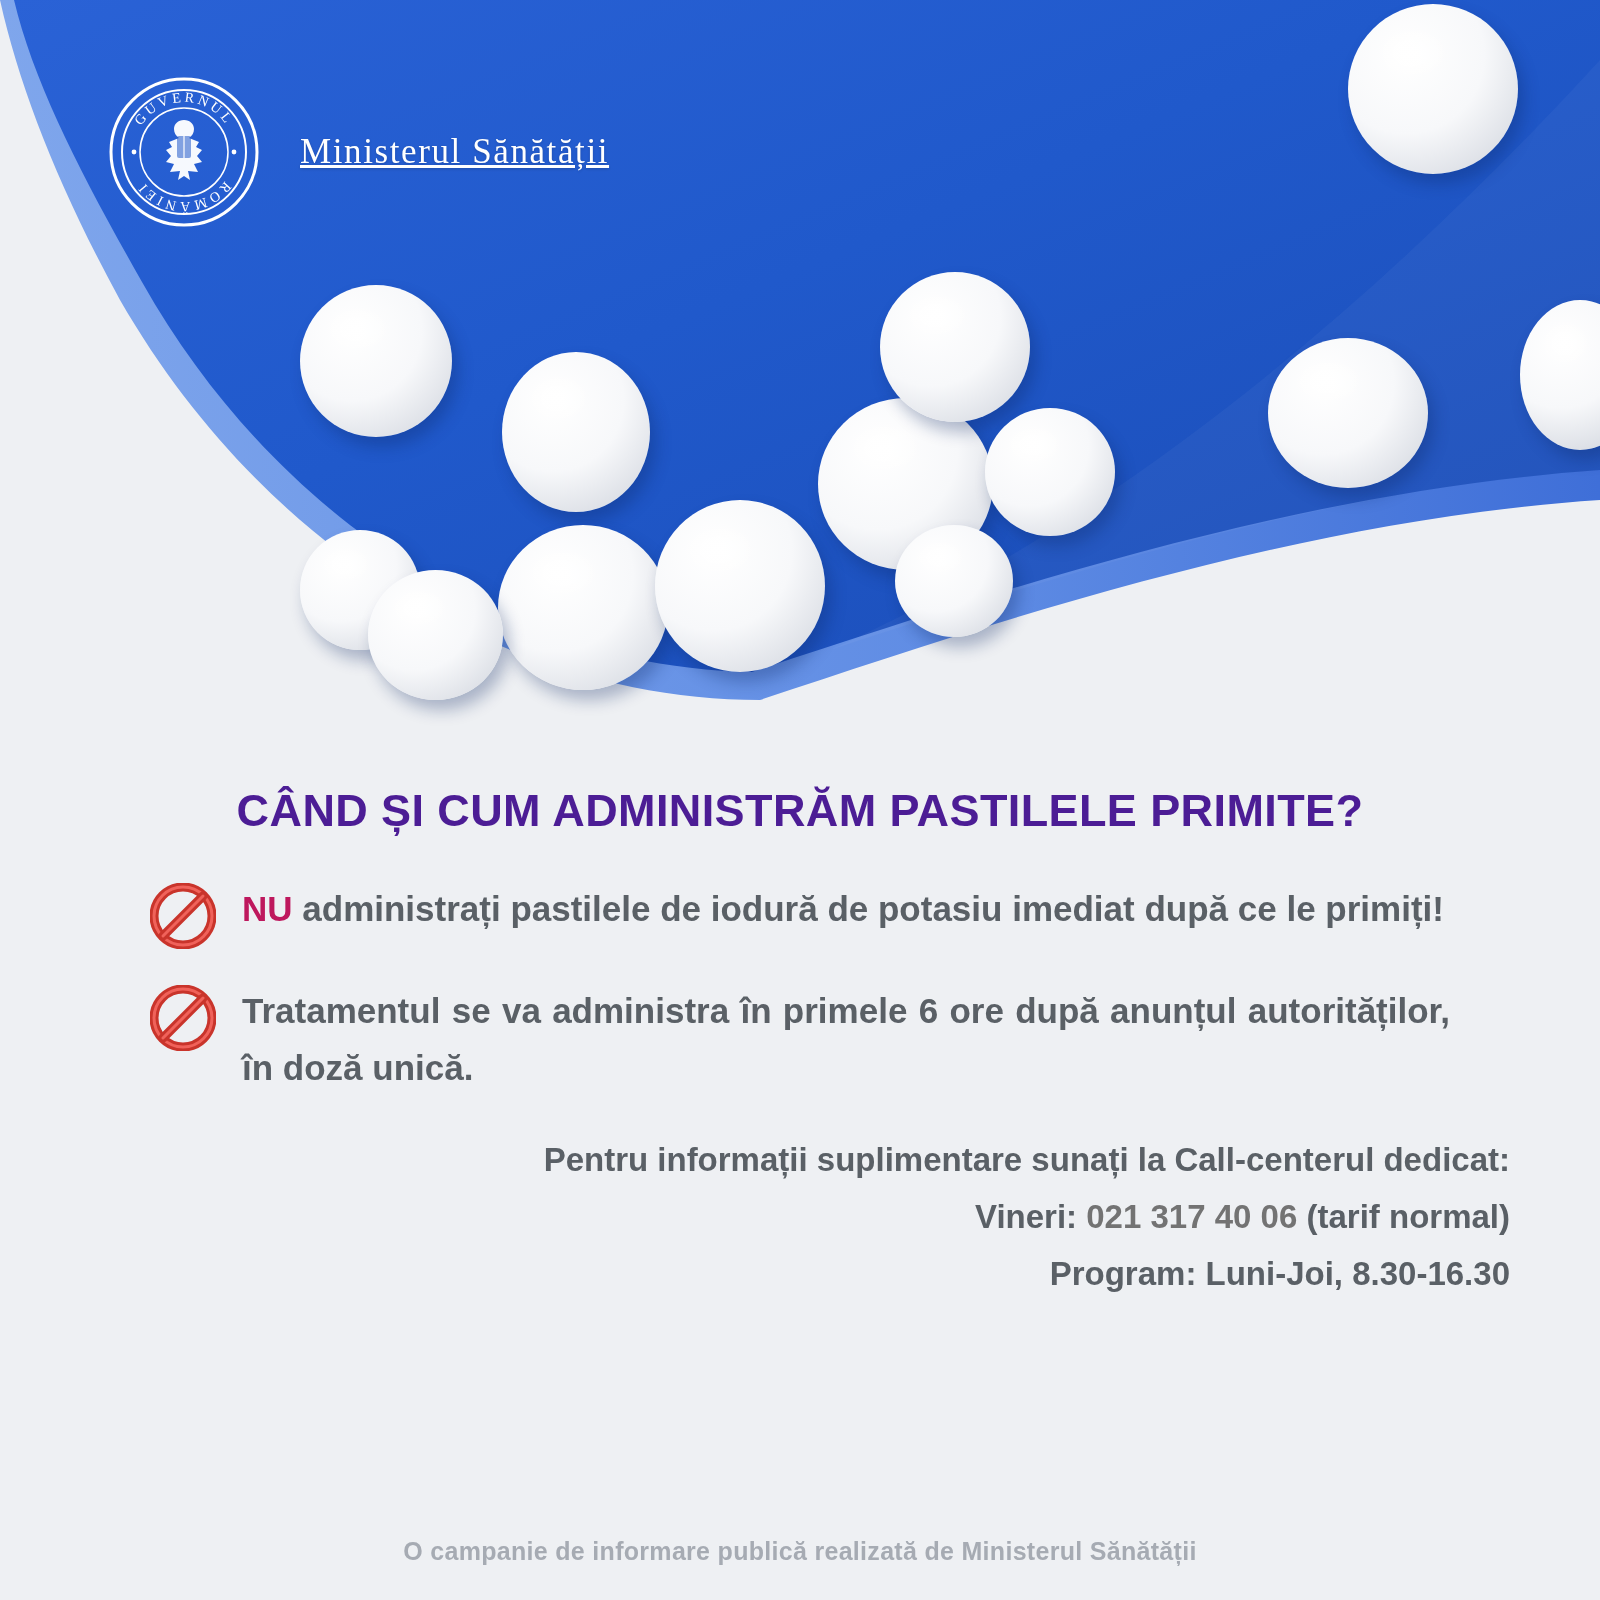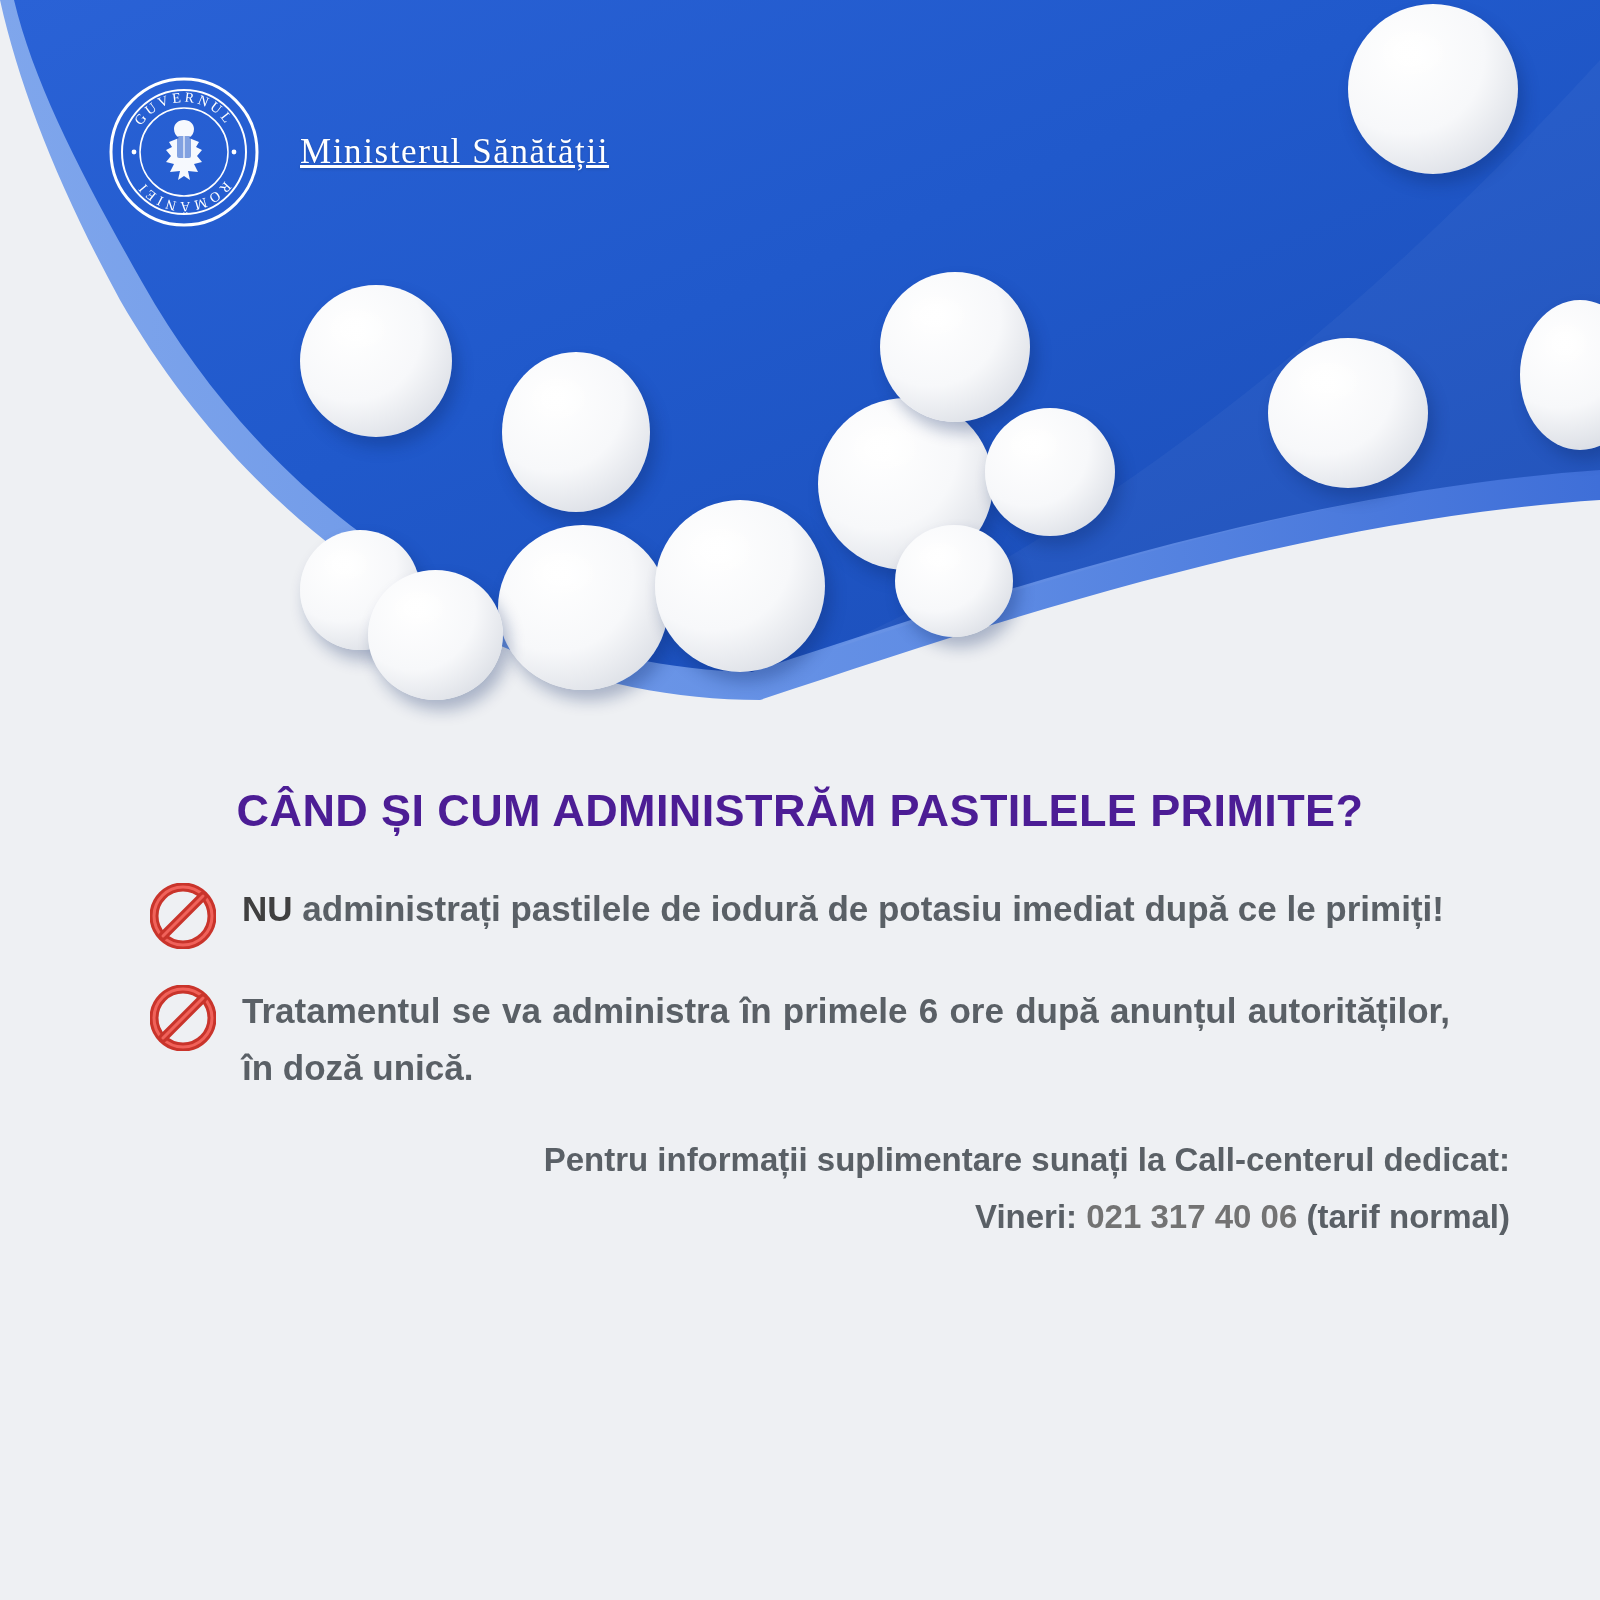--- a/index.html
+++ b/index.html
@@ -117,21 +117,21 @@
   }
   .bullet-text {
     font-size: 35px;
     font-weight: bold;
     line-height: 1.62;
     color: #5a6066;
     text-align: justify;
     text-justify: inter-word;
   }
   .bullet-text .no {
-    color: #404040;
+    color: #be185d;
   }
 
   .contact {
     margin: 36px auto 0 auto;
     width: 1420px;
     text-align: right;
     font-size: 33px;
     font-weight: bold;
     line-height: 1.72;
     color: #5a6066;
@@ -252,18 +252,20 @@
         </div>
       </div>
 
     </div>
 
     <div class="contact">
       <div>Pentru informații suplimentare sunați la Call-centerul dedicat:</div>
       <div>
         <span>Vineri: </span><span class="phone">021 317 40 06</span><span class="tariff"> (tarif normal)</span>
       </div>
+      <div>Program: Luni-Joi, 8.30-16.30</div>
     </div>
 
   </div>
 
+  <div class="footer">O campanie de informare publică realizată de Ministerul Sănătății</div>
 
 </div>
 
 </body></html>

